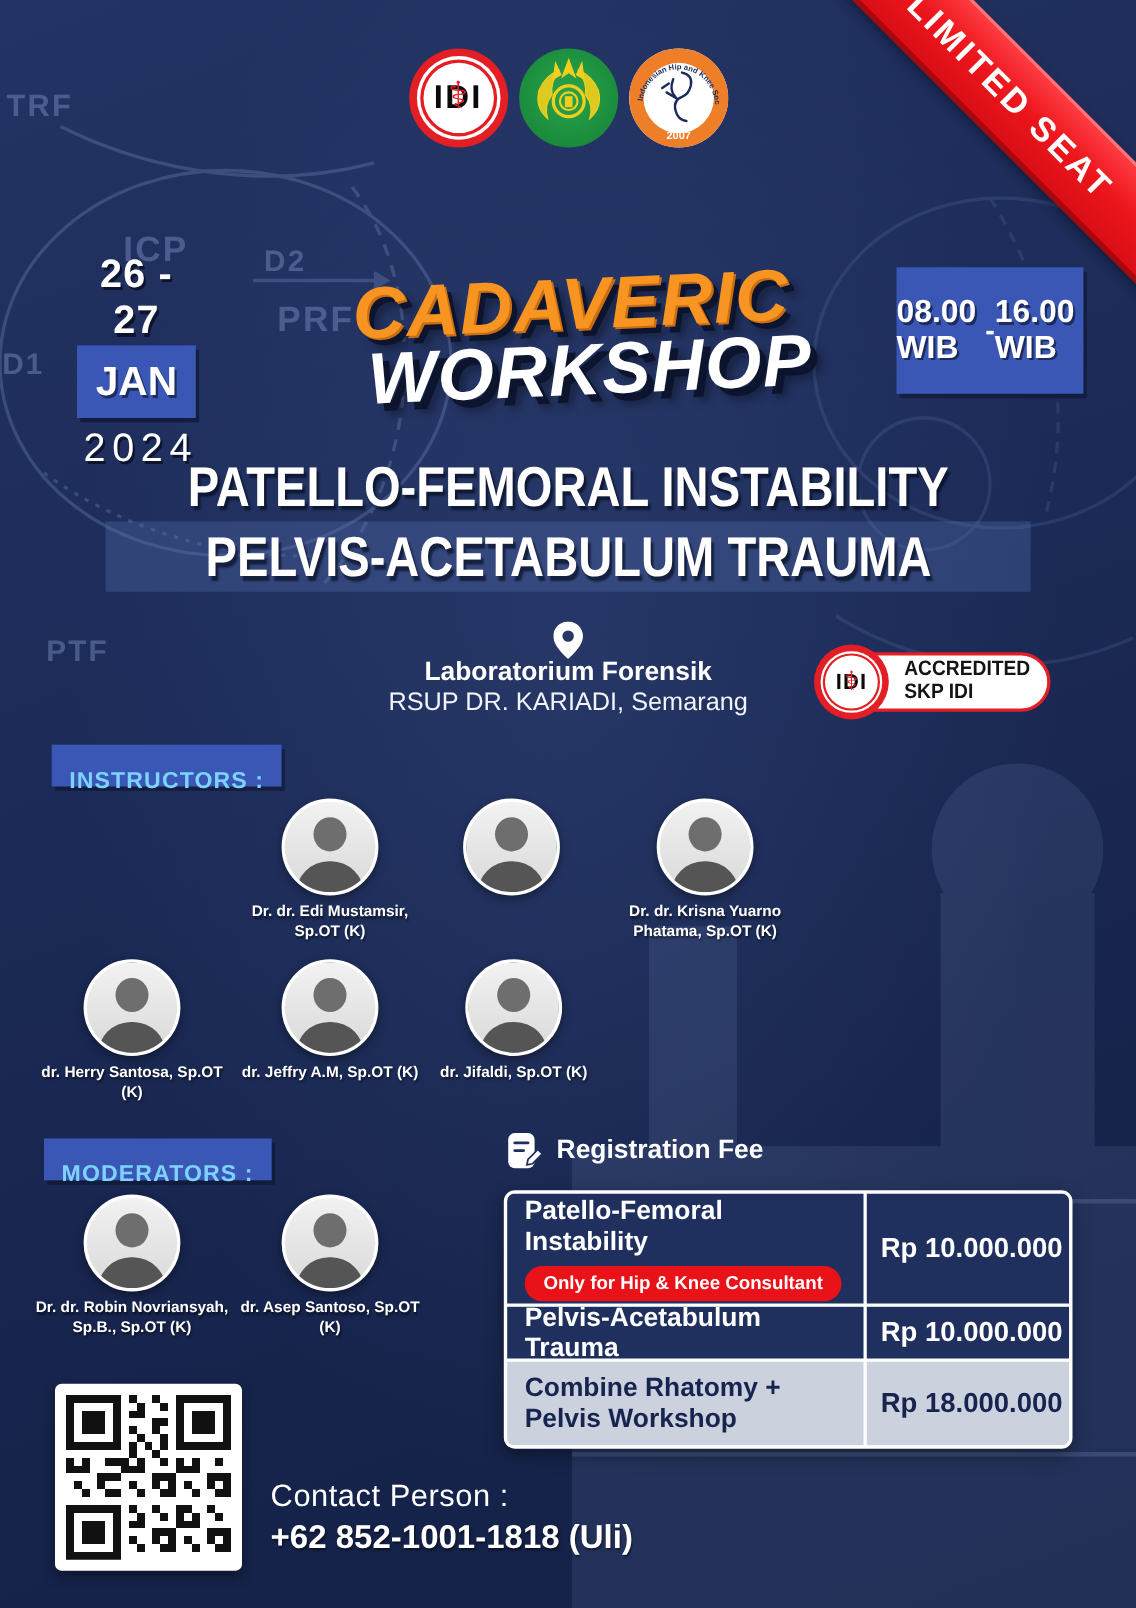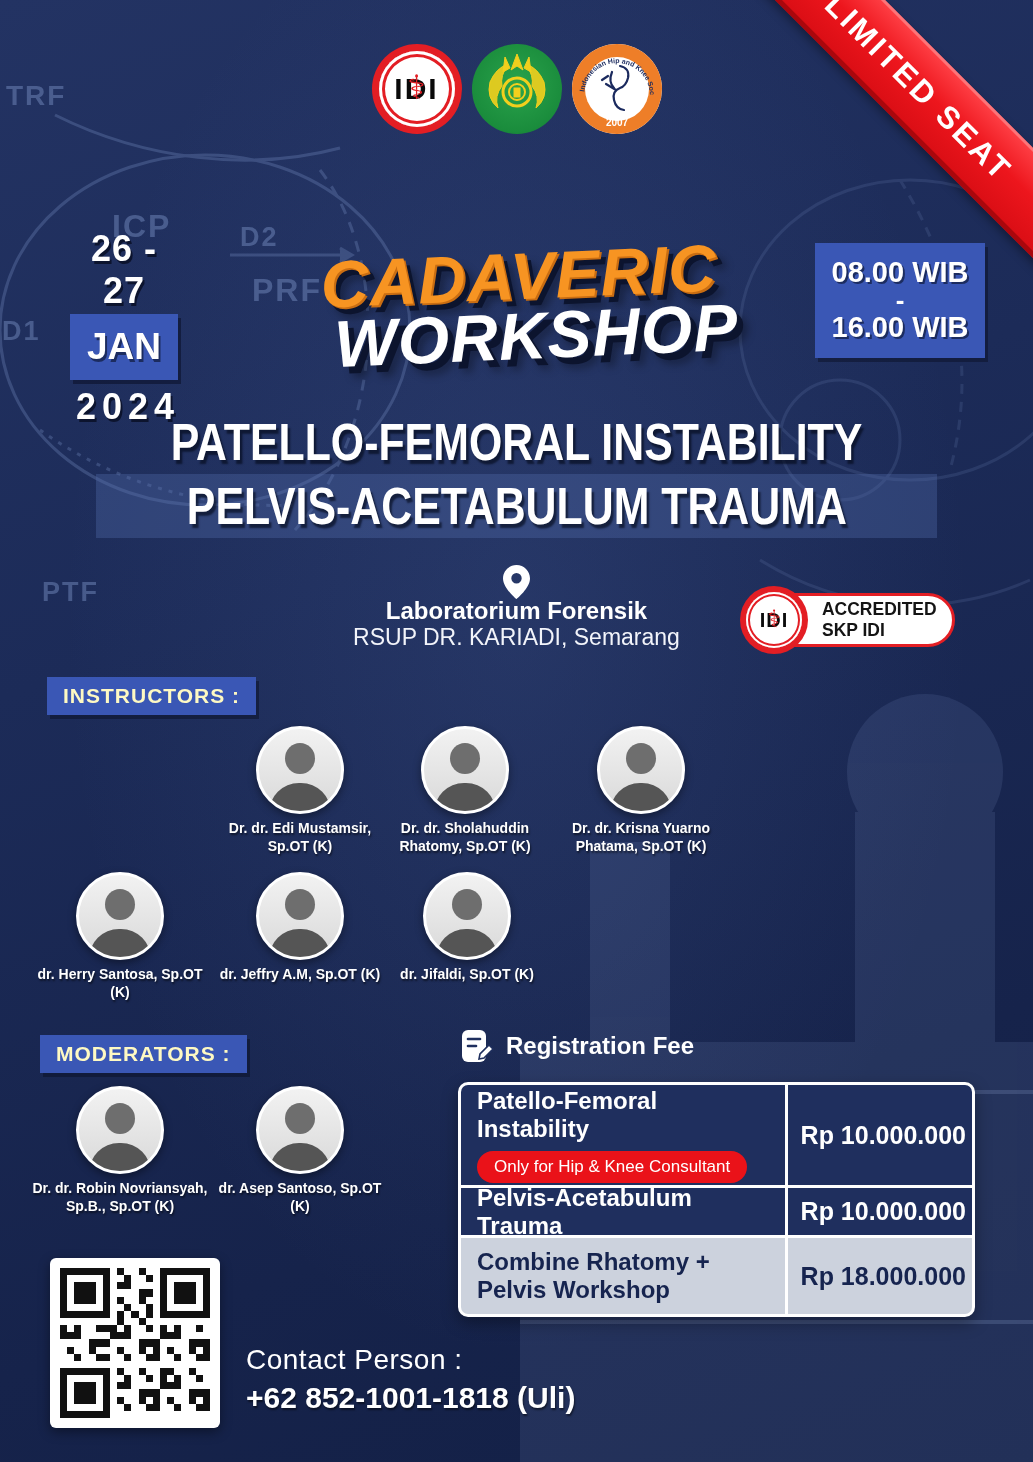--- a/index.html
+++ b/index.html
@@ -34,30 +34,30 @@
   .idi-inner { width:76px; height:76px; background:#fff; border-radius:50%; box-shadow: inset 0 0 0 3px #fff, inset 0 0 0 6px #e31e24; display:flex; align-items:center; justify-content:center; position:relative; }
   .idi-mono { position:relative; }
   .idi-text { font-weight:bold; font-size:30px; color:#0a0a0a; letter-spacing:2px; }
   .idi-staff { position:absolute; left:50%; top:50%; transform:translate(-50%,-54%); color:#e31e24; font-size:34px; font-family:"DejaVu Sans", sans-serif; }
   .logo-green { background:radial-gradient(circle at 50% 45%, #2aa34c 0%, #1a8c3c 70%, #0f6e2c 100%); }
   .logo-hks { background:#ffffff; }
   
   .date-block { position:absolute; z-index:3; left:70px; top:228px; width:108px; text-align:center; color:#fff; }
   .date-range { font-size:36px; font-weight:800; letter-spacing:1px; text-shadow:2px 3px 0 rgba(9,15,38,.85); }
   .date-month { margin-top:2px; background:#3a57b5; font-size:37px; font-weight:800; line-height:66px; height:66px; text-shadow:2px 3px 0 rgba(9,15,38,.6); box-shadow:3px 4px 0 rgba(9,15,38,.55); }
-  .date-year { margin-top:6px; font-size:36px; font-weight:700; letter-spacing:6px; text-indent:6px; text-shadow:2px 3px 0 rgba(9,15,38,.85); }
+  .date-year { margin-top:6px; font-size:36px; font-weight:400; letter-spacing:6px; text-indent:6px; text-shadow:2px 3px 0 rgba(9,15,38,.85); }
   
   .title-block { position:absolute; z-index:3; left:295px; top:238px; width:450px; text-align:center; transform:rotate(-2.5deg); }
   .title-1 { font-size:66px; font-weight:bold; font-style:italic; letter-spacing:1px; color:#f79422;
     text-shadow: 2px 2px 0 #c96d12, 6px 7px 0 rgba(12,19,44,.95), 10px 11px 8px rgba(0,0,0,.35); }
   .title-2 { margin-top:-16px; margin-left:30px; font-size:66px; font-weight:bold; font-style:italic; letter-spacing:1px; color:#ffffff;
     text-shadow: 6px 7px 0 rgba(12,19,44,.95), 10px 11px 8px rgba(0,0,0,.35); }
   
   .time-block { position:absolute; z-index:3; left:815px; top:243px; width:170px; height:115px; background:#3a57b5;
-    box-shadow:3px 4px 0 rgba(9,15,38,.5); display:flex; flex-direction:column; align-items:center; justify-content:center; color:#fff; }
+    box-shadow:3px 4px 0 rgba(9,15,38,.5); display:flex; flex-direction:row; align-items:center; justify-content:center; color:#fff; }
   .time-line { font-size:29px; font-weight:800; text-shadow:2px 2px 0 rgba(9,15,38,.6); line-height:1.1; }
   .time-sep  { font-size:26px; font-weight:800; line-height:.9; }
   
   .topic1 { position:absolute; z-index:3; left:0; top:413px; width:100%; text-align:center; color:#fff;
     font-size:51px; font-weight:bold; transform:scaleX(.84); letter-spacing:0; text-shadow:3px 4px 2px rgba(5,10,28,.65); }
   .topic2-bar { position:absolute; z-index:3; left:96px; top:474px; width:841px; height:64px;
     background:rgba(84,108,172,.35); display:flex; align-items:center; justify-content:center; }
   .topic2-bar span { color:#fff; font-size:51px; font-weight:bold; transform:scaleX(.84); white-space:nowrap; text-shadow:3px 4px 2px rgba(5,10,28,.65); }
   
   .pin { position:absolute; z-index:3; left:503px; top:565px; }
@@ -65,43 +65,43 @@
   .venue-city { position:absolute; z-index:3; left:0; top:624px; width:100%; text-align:center; color:#f2f4fa; font-size:23px; font-weight:normal; }
   
   .accr { position:absolute; z-index:3; left:740px; top:586px; width:215px; height:68px; }
   .accr-pill { position:absolute; left:24px; top:7px; right:0; height:54px; background:#fff; border:3px solid #e31e24; border-radius:28px; }
   .accr-logo { position:absolute; left:0; top:0; width:68px; height:68px; border-radius:50%; background:#e31e24; display:flex; align-items:center; justify-content:center; }
   .accr-logo-inner { width:56px; height:56px; border-radius:50%; background:#fff; box-shadow: inset 0 0 0 2px #fff, inset 0 0 0 4px #e31e24; display:flex; align-items:center; justify-content:center; position:relative; }
   .accr-logo-inner .idi-text { font-size:20px; letter-spacing:1px; }
   .accr-logo-inner .idi-staff { font-size:24px; }
   .accr-text { position:absolute; left:82px; top:12px; color:#141414; font-weight:bold; font-size:19px; line-height:1.12; transform:scaleX(.92); transform-origin:left; letter-spacing:0; }
   
-  .sec-label { position:absolute; z-index:3; background:#3a57b5; color:#fef9c3; font-weight:800; font-size:21px; letter-spacing:1px;
-    padding:0 16px; height:38px; line-height:38px; box-shadow:3px 4px 0 rgba(9,15,38,.5); }
+  .sec-label { position:absolute; z-index:3; background:#3a57b5; color:#7dd3fc; font-weight:800; font-size:21px; letter-spacing:1px;
+    padding:14px 16px; height:38px; line-height:38px; box-shadow:3px 4px 0 rgba(9,15,38,.5); }
   
   .person { position:absolute; z-index:3; width:180px; display:flex; flex-direction:column; align-items:center; }
   .avatar { width:88px; height:88px; border-radius:50%; border:3px solid #fff; overflow:hidden; position:relative;
     background:linear-gradient(180deg,#f2f2f2 0%, #d9d9d9 100%); box-shadow:0 3px 9px rgba(0,0,0,.4); }
   .avatar::before { content:""; position:absolute; top:14px; left:50%; transform:translateX(-50%); width:30px; height:31px; border-radius:50%; background:#6e6e6e; }
   .avatar::after { content:""; position:absolute; bottom:-10px; left:50%; transform:translateX(-50%); width:62px; height:38px; border-radius:30px 30px 0 0; background:#555; }
   .person-name { margin-top:5px; color:#fff; font-size:14px; font-weight:bold; text-align:center; line-height:1.3; text-shadow:1px 2px 2px rgba(0,0,0,.55); }
   
   .fee-head { position:absolute; z-index:3; left:458px; top:1028px; display:flex; align-items:center; gap:12px; }
   .fee-head-label { color:#fff; font-size:24px; font-weight:800; }
   .fee-table { position:absolute; z-index:3; left:458px; top:1082px; width:517px;
     display:grid; grid-template-columns:1fr 184px; grid-template-rows:100px 47px 76px; gap:3px;
     background:#fff; border:3px solid #fff; border-radius:10px; overflow:hidden; box-shadow:0 6px 16px rgba(0,0,0,.35); }
   .fee-cell { background:#1f2f5e; display:flex; flex-direction:column; justify-content:center; padding:8px 16px; }
   .fee-cell.price { align-items:flex-end; padding:8px 6px; }
   .fee-cell.light { background:#ccd2dd; }
   .fee-label { color:#fff; font-size:24px; font-weight:bold; line-height:1.15; }
   .fee-label.dark { color:#16244f; }
   .fee-price { color:#fff; font-size:25px; font-weight:bold; white-space:nowrap; }
   .fee-price.dark { color:#16244f; }
-  .fee-badge { margin-top:9px; align-self:flex-start; background:#ea1219; color:#fff; font-size:17px; font-weight:normal;
+  .fee-badge { margin-top:9px; align-self:flex-start; background:#ea1219; color:#fff; font-size:17px; font-weight:bold;
     padding:6px 17px; border-radius:20px; white-space:nowrap; }
   
   .qr { position:absolute; z-index:3; left:50px; top:1258px; width:170px; height:170px; background:#fff; border-radius:6px; padding:10px; box-shadow:0 4px 12px rgba(0,0,0,.4); }
   .contact { position:absolute; z-index:3; left:246px; top:1344px; color:#fff; }
   .contact-label { font-size:28px; font-weight:normal; letter-spacing:.5px; }
   .contact-phone { margin-top:5px; font-size:30px; font-weight:bold; text-shadow:1px 2px 2px rgba(0,0,0,.5); }
 </style>
 </head>
 <body>
 
@@ -245,21 +245,20 @@
   </div>
 
   <div class="sec-label" style="left:47px; top:677px;">INSTRUCTORS :</div>
 
   <div class="person" style="left:210px; top:726px;">
     <div class="avatar"></div>
     <div class="person-name">Dr. dr. Edi Mustamsir, Sp.OT (K)</div>
   </div>
   <div class="person" style="left:375px; top:726px;">
     <div class="avatar"></div>
-    <div class="person-name">Dr. dr. Sholahuddin Rhatomy, Sp.OT (K)</div>
   </div>
   <div class="person" style="left:551px; top:726px;">
     <div class="avatar"></div>
     <div class="person-name">Dr. dr. Krisna Yuarno Phatama, Sp.OT (K)</div>
   </div>
   <div class="person" style="left:30px; top:872px;">
     <div class="avatar"></div>
     <div class="person-name">dr. Herry Santosa, Sp.OT (K)</div>
   </div>
   <div class="person" style="left:210px; top:872px;">

